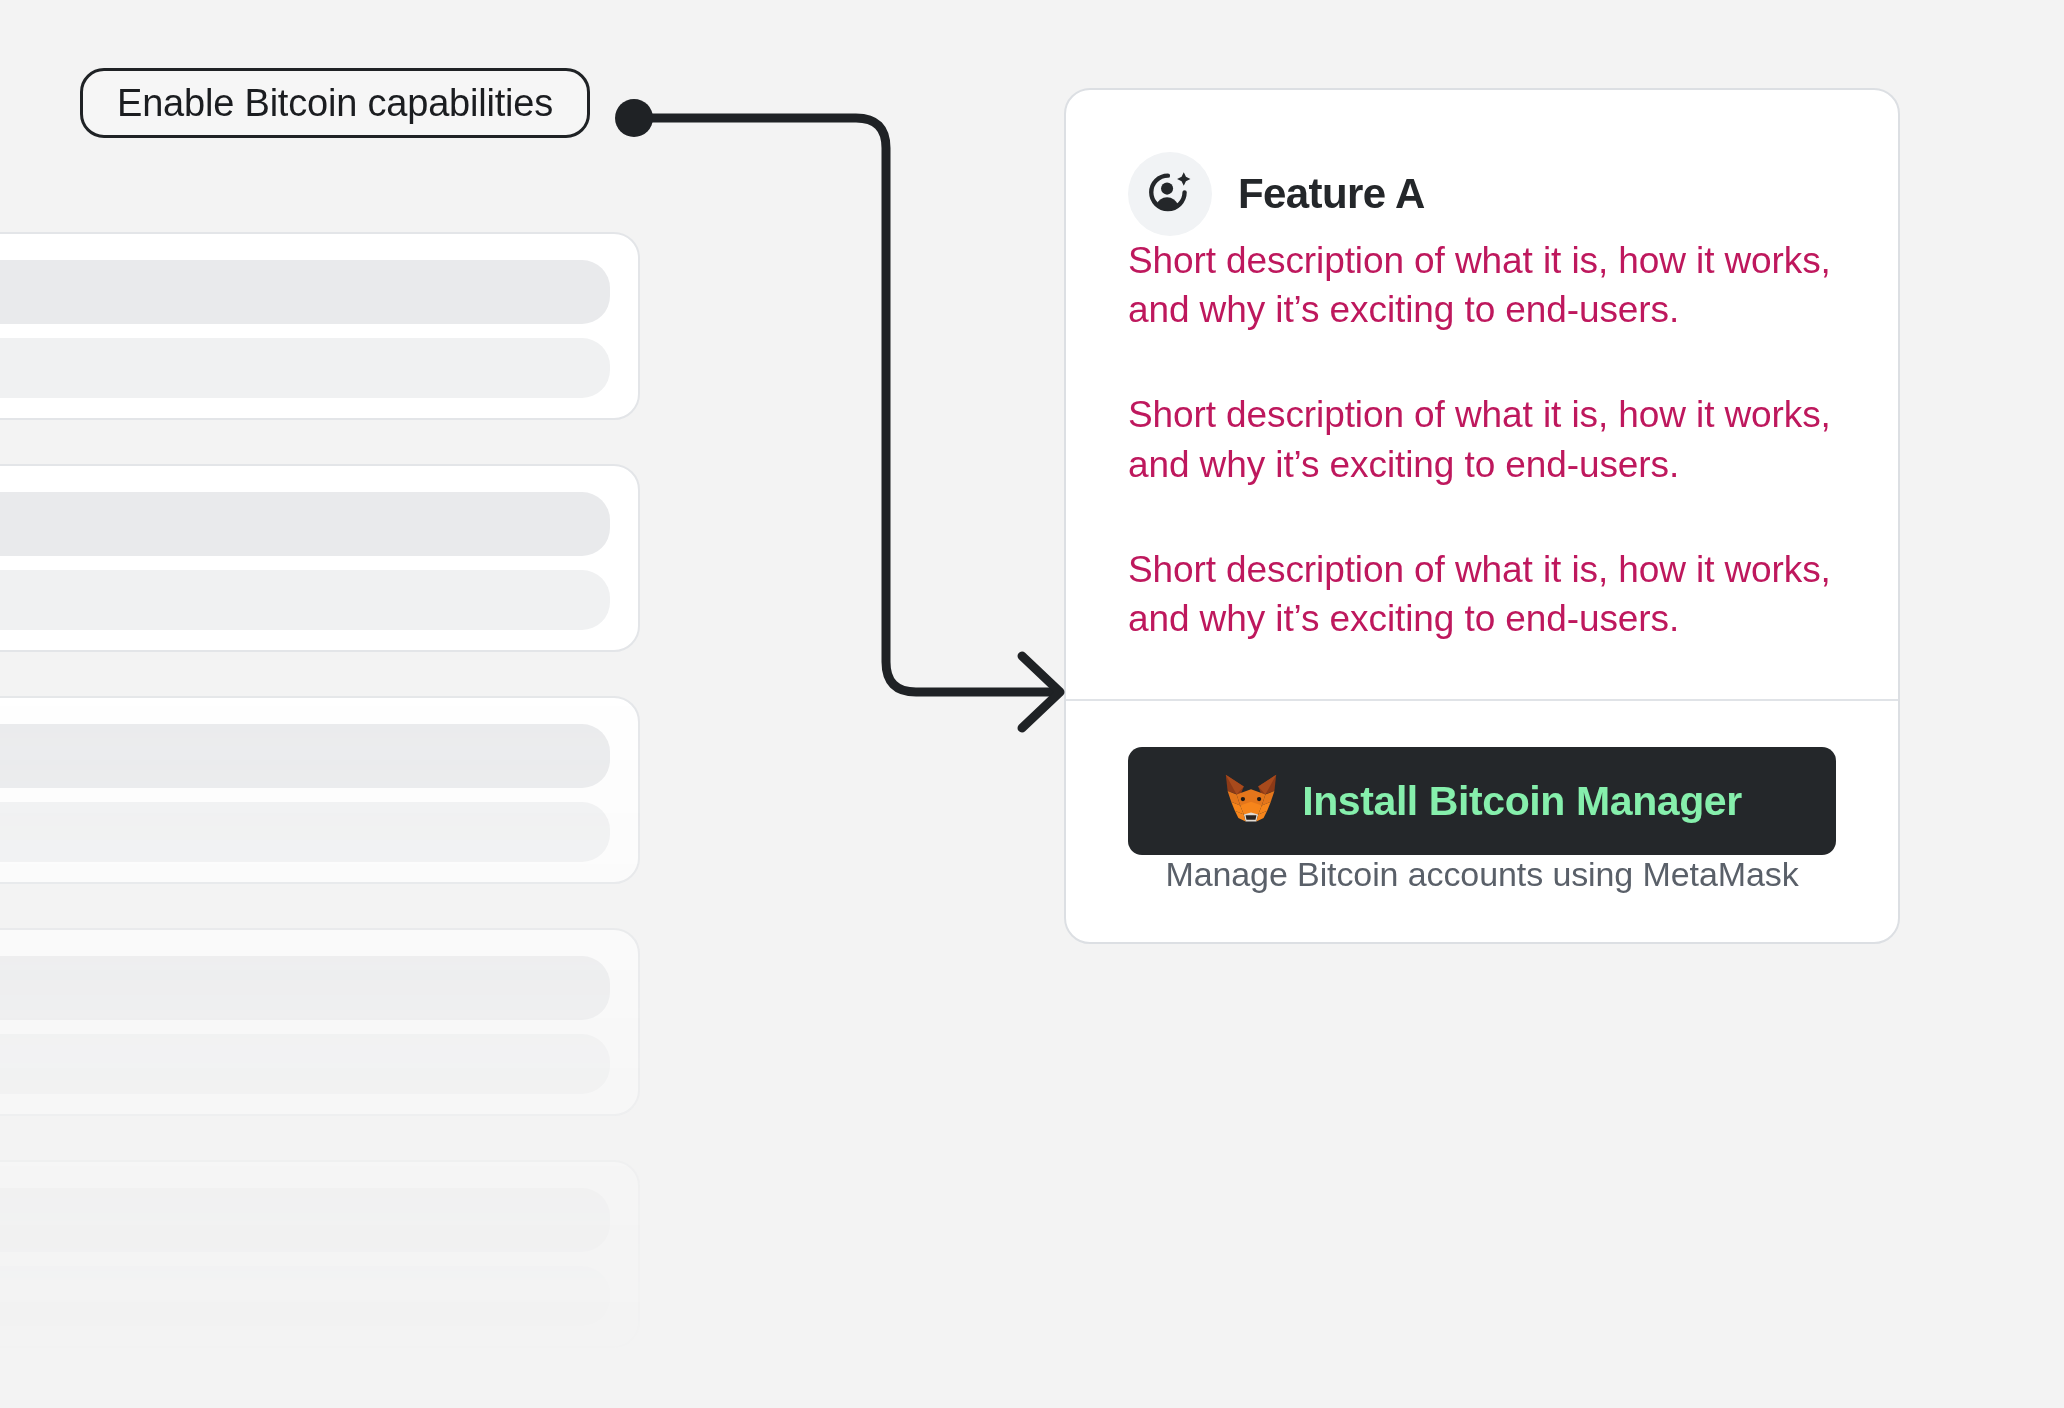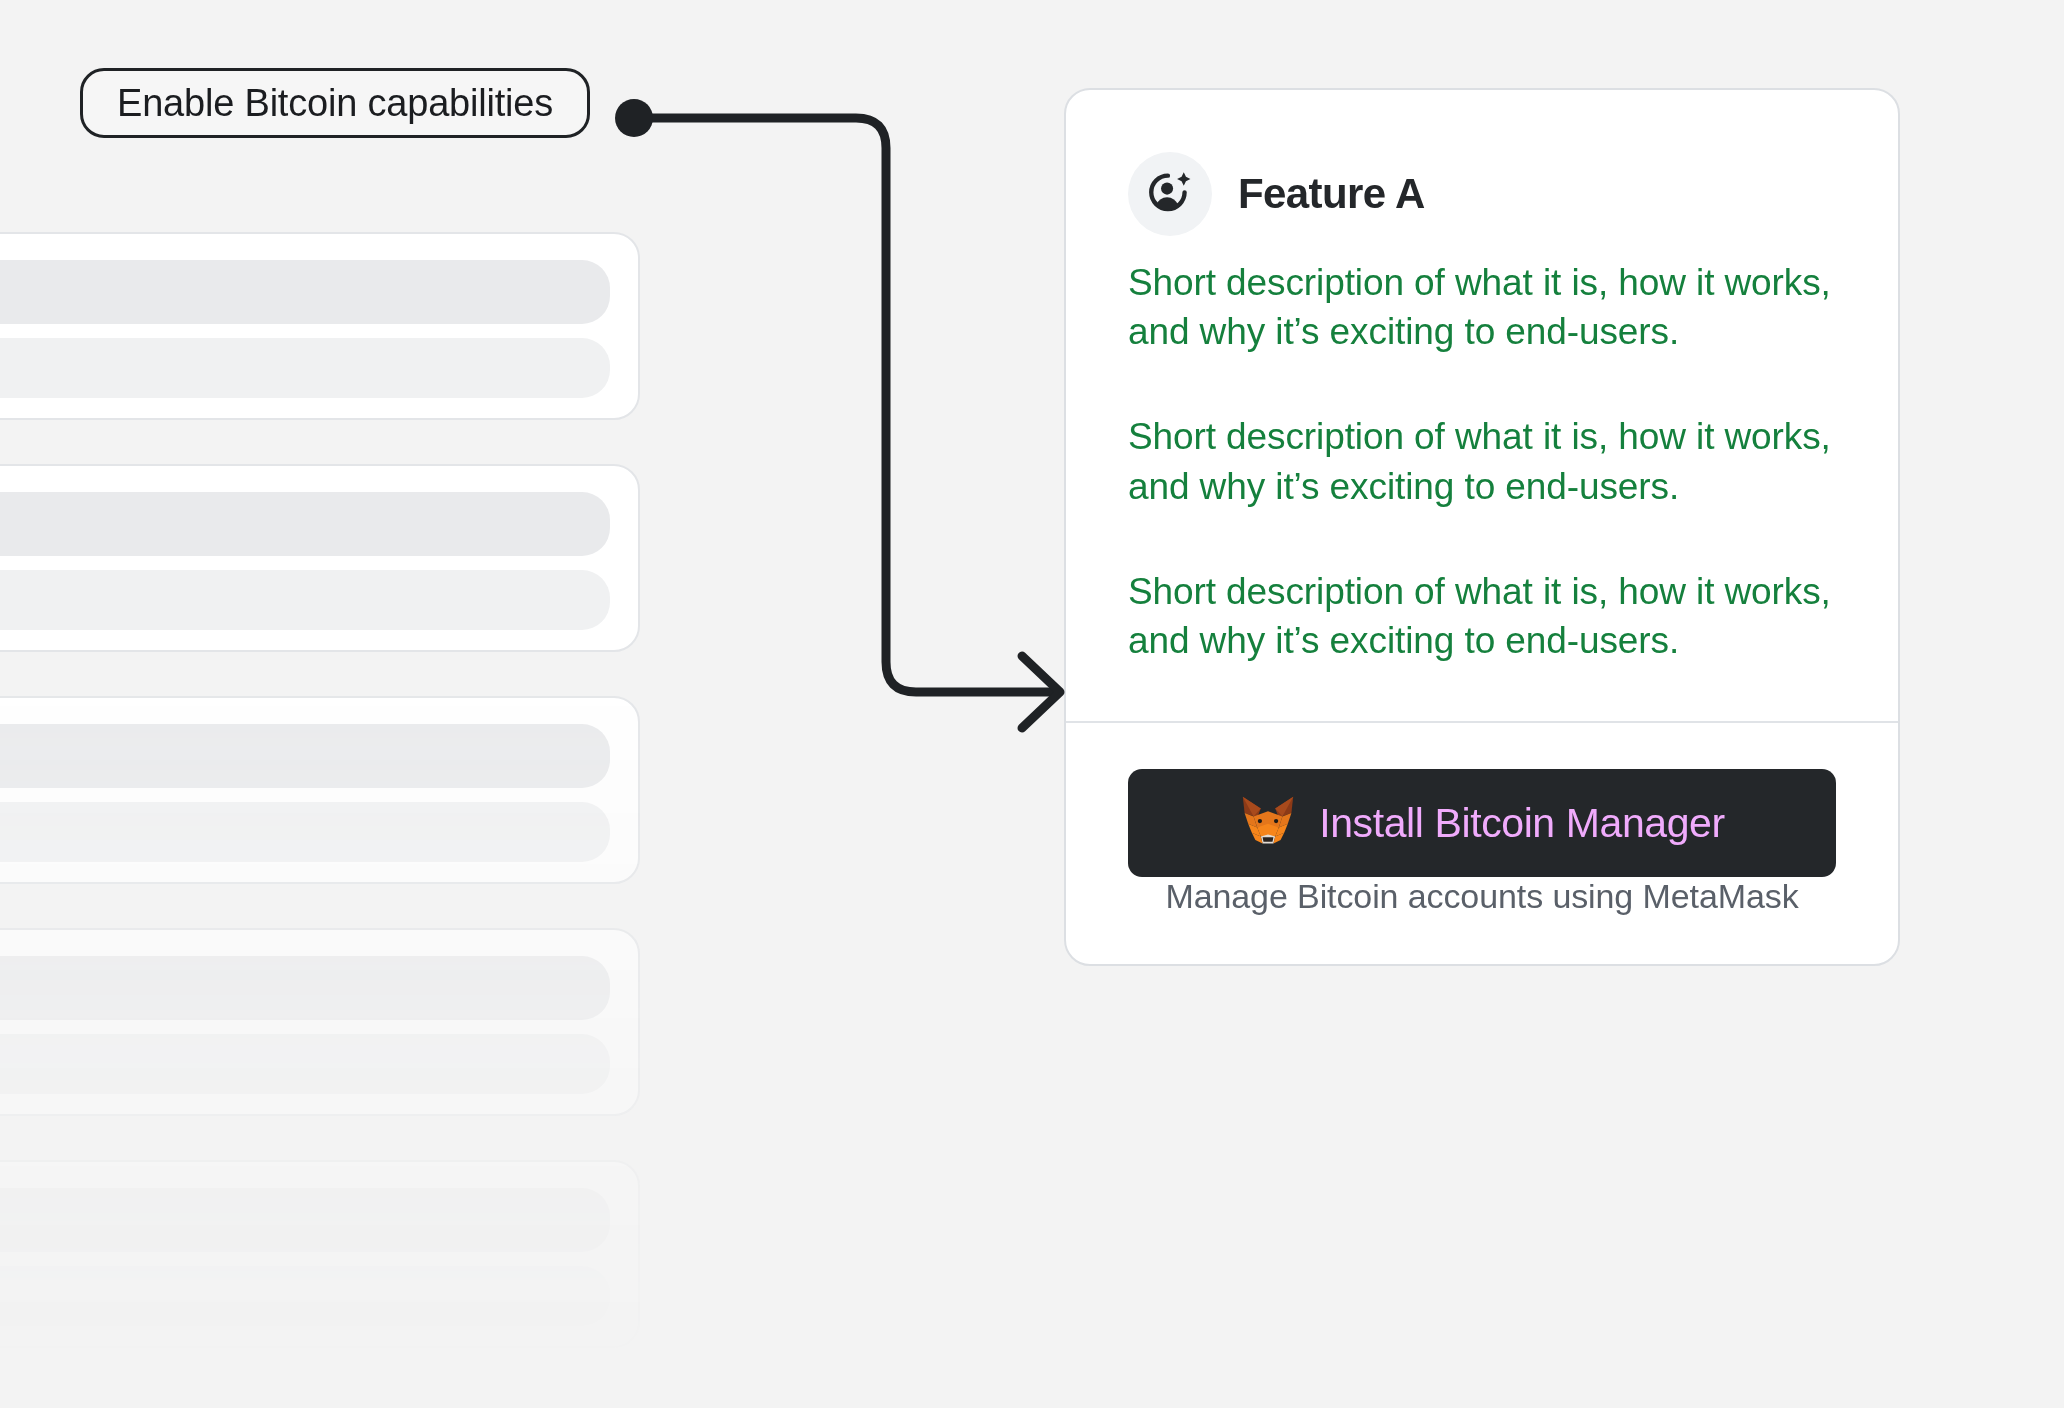--- a/index.html
+++ b/index.html
@@ -121,24 +121,23 @@
     align-items: center;
     justify-content: center;
   }
   .feature-title {
     font-size: 42px;
     font-weight: bold;
     color: #24272a;
     letter-spacing: -0.6px;
   }
   .feature-desc {
-    margin-top: 22px;
     font-size: 37px;
     line-height: 1.33;
-    color: #15803d;
+    color: #be185d;
     letter-spacing: -0.1px;
     max-width: 790px;
   }
 
   #card-divider {
     height: 2px;
     background: #e0e3e7;
     width: 100%;
   }
 
@@ -154,22 +153,22 @@
     width: 100%;
     height: 108px;
     background: #24272a;
     border: none;
     border-radius: 14px;
     cursor: pointer;
     box-sizing: border-box;
   }
   #install-button .btn-label {
     font-size: 41px;
-    font-weight: normal;
-    color: #f0abfc;
+    font-weight: bold;
+    color: #86efac;
     letter-spacing: -0.4px;
   }
   #cta-caption {
     font-size: 34px;
     color: #5a6069;
     letter-spacing: -0.1px;
   }
 </style>
 </head>
 <body>

